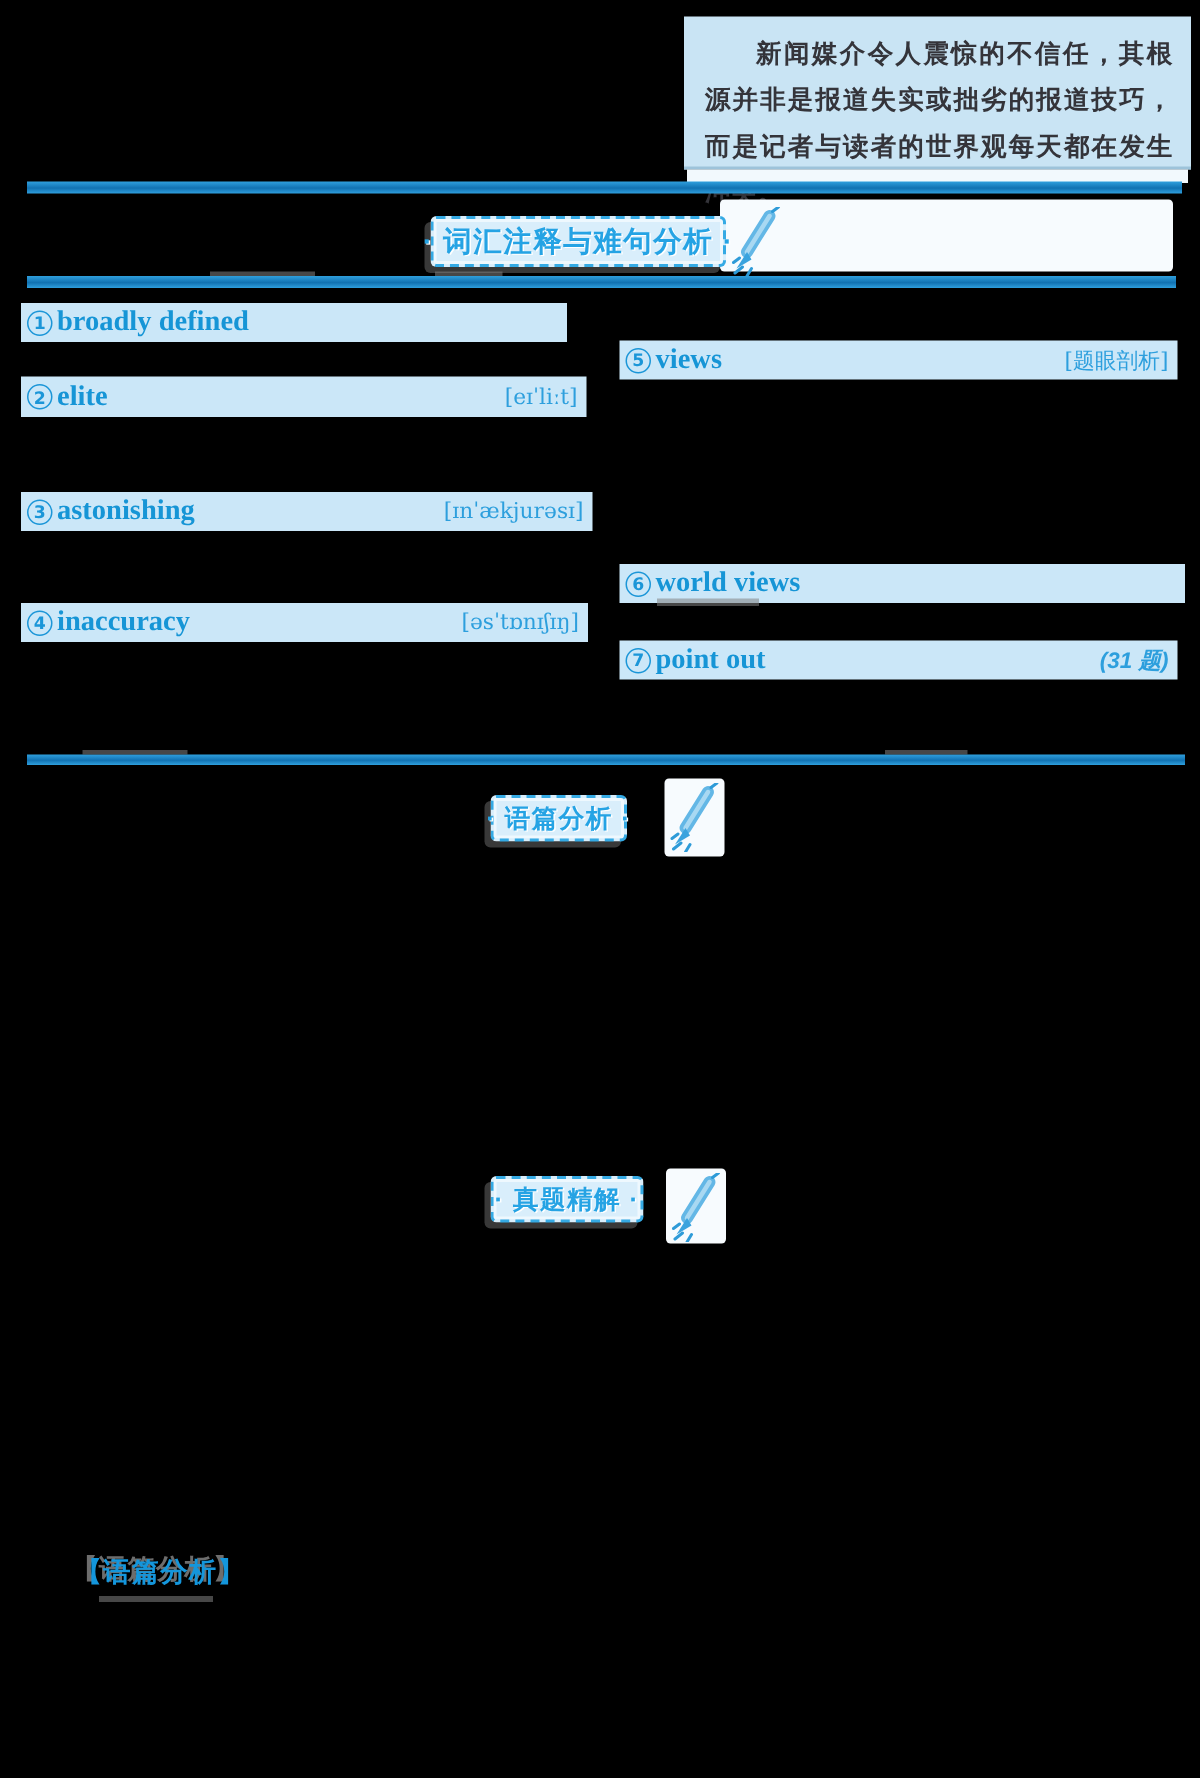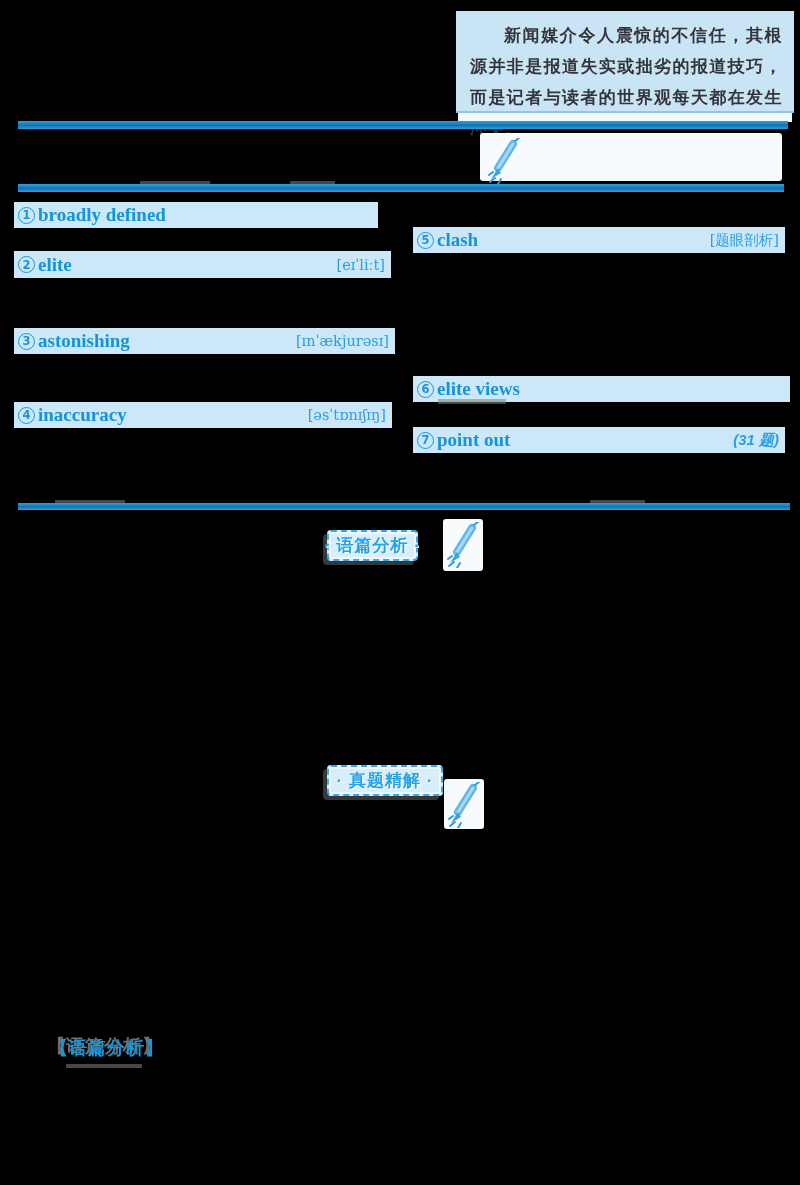--- a/index.html
+++ b/index.html
@@ -30,21 +30,21 @@
   .band1{left:480px;top:133px;width:302px;height:48px;}
   .band2{left:443px;top:519px;width:40px;height:52px;}
   .band3{left:444px;top:779px;width:40px;height:50px;}
   .hdr-box{
     position:absolute;background:#d9eefb;border:2px dashed #35aae4;border-radius:4px;
     box-shadow:-4px 4px 0 rgba(125,125,125,.45), inset 0 0 0 2px #eef8fe;
     display:flex;align-items:center;justify-content:center;box-sizing:border-box;
   }
   .hdr1{left:287px;top:144px;width:197px;height:34px;}
   .hdr2{left:327px;top:530px;width:91px;height:31px;}
-  .hdr3{left:327px;top:765px;width:116px;height:31px;}
+  .hdr3{left:327px;top:784px;width:102px;height:31px;}
   .hdr-box span{
     color:#25a3e4;font-weight:bold;white-space:nowrap;letter-spacing:1px;
     text-shadow:1px 1px 0 #fff;
   }
   .hdr1 span{font-size:19px;}
   .hdr2 span,.hdr3 span{font-size:17px;}
   .pen{position:absolute;}
   .pen1{left:486px;top:138px;}
   .pen2{left:445px;top:522px;}
   .pen3{left:446px;top:782px;}
@@ -98,20 +98,23 @@
 <div class="page">
 
   <div class="intro-box">
     <p>新闻媒介令人震惊的不信任，其根源并非是报道失实或拙劣的报道技巧，而是记者与读者的世界观每天都在发生冲突。</p>
   </div>
   <div class="white-strip"></div>
 
   <div class="bar bar1"></div>
 
   <div class="white-band band1"></div>
+  <div class="hdr-box hdr1">
+    <span>· 词汇注释与难句分析 ·</span>
+  </div>
   <div class="pen pen1">
     <svg width="36" height="46" viewBox="0 0 36 46">
       <g stroke="#2e9bd8" fill="none" stroke-linecap="round">
         <line x1="27" y1="6" x2="12" y2="30" stroke="#63b7e6" stroke-width="8"></line>
         <line x1="27" y1="6" x2="12" y2="30" stroke="#a8d8f2" stroke-width="3"></line>
         <path d="M7,34 l-4,3 M9,40 l-5,4 M15,41 l-3,5" stroke-width="2"></path>
         <path d="M29,3 l4,-3" stroke-width="2"></path>
       </g>
       <path d="M12,30 L5,41 L15,35 Z" fill="#3aa3de"></path>
     </svg>
@@ -134,26 +137,26 @@
     <span class="vph">[ɪnˈækjurəsɪ]</span>
   </div>
   <div class="vrow r4">
     <span class="vnum">4</span>
     <span class="vword">inaccuracy</span>
     <span class="vph">[əsˈtɒnɪʃɪŋ]</span>
   </div>
 
   <div class="vrow r5">
     <span class="vnum">5</span>
-    <span class="vword">clash</span>
+    <span class="vword">views</span>
     <span class="vph">[题眼剖析]</span>
   </div>
   <div class="vrow r6">
     <span class="vnum">6</span>
-    <span class="vword">elite views</span>
+    <span class="vword">world views</span>
   </div>
   <div class="vrow r7">
     <span class="vnum">7</span>
     <span class="vword">point out</span>
     <span class="vnote">(31 题)</span>
   </div>
 
   <div class="bar bar3"></div>
 
   <div class="white-band band2"></div>

